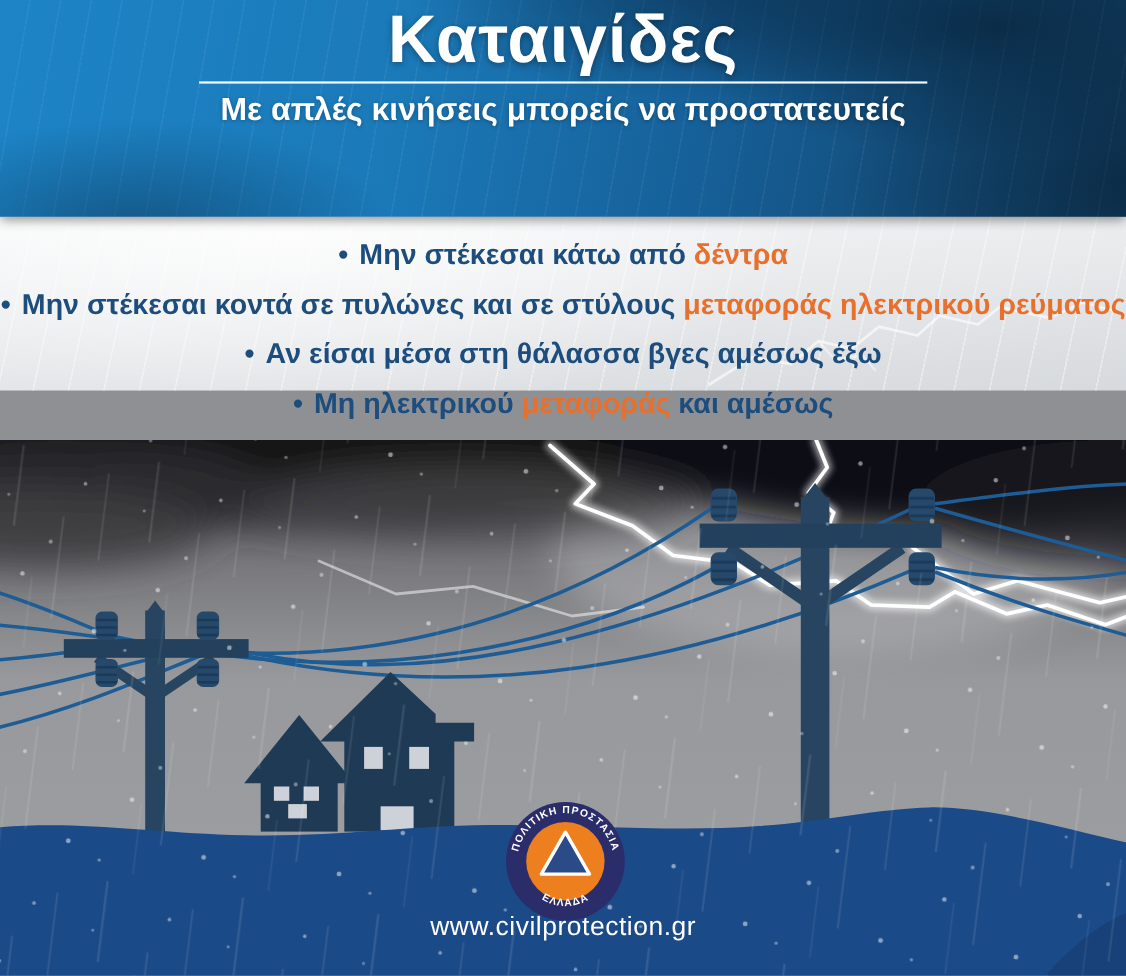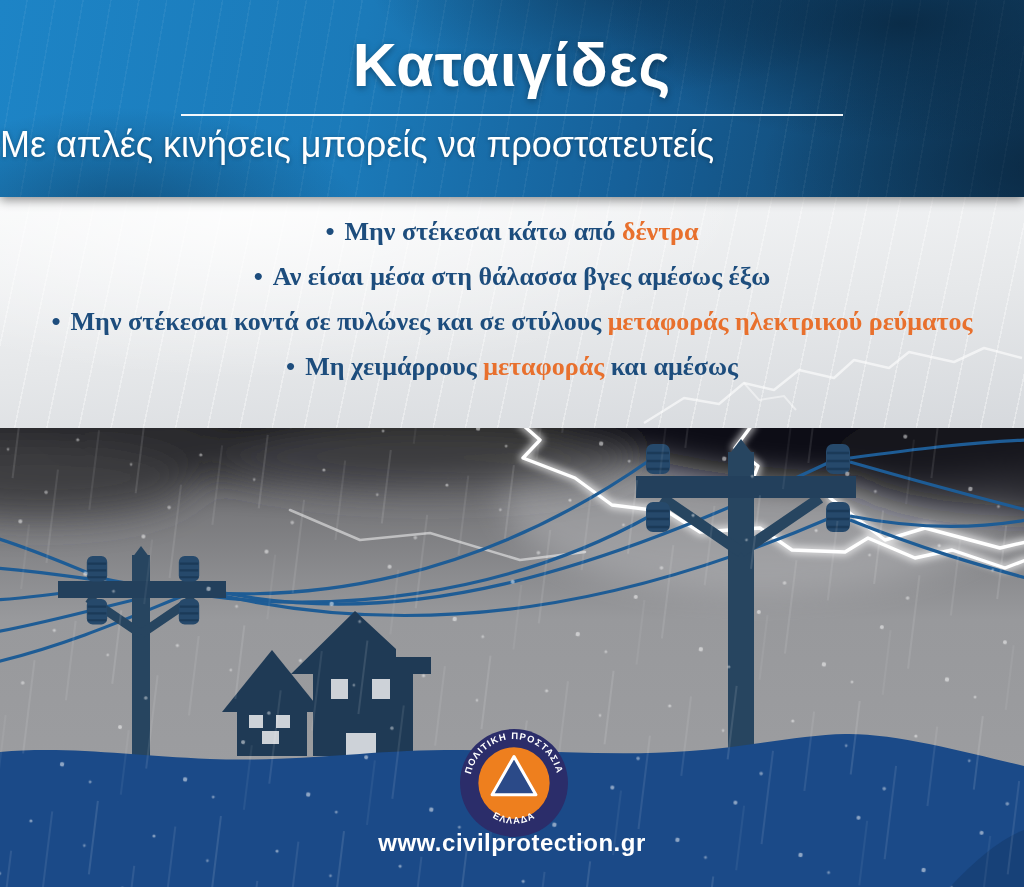--- a/index.html
+++ b/index.html
@@ -14,78 +14,77 @@
     background:
       radial-gradient(ellipse 420px 170px at 88% 12%, rgba(6,28,48,.65), transparent 70%),
       radial-gradient(ellipse 380px 160px at 62% -10%, rgba(8,32,55,.55), transparent 70%),
       radial-gradient(ellipse 420px 200px at 103% 85%, rgba(6,28,48,.6), transparent 70%),
       radial-gradient(ellipse 340px 150px at 12% 108%, rgba(8,34,60,.45), transparent 70%),
       repeating-linear-gradient(100deg, transparent 0 26px, rgba(255,255,255,.05) 26px 27.5px),
       linear-gradient(100deg,#1d84c6 0%,#1b7ab9 35%,#166099 62%,#134a75 85%,#123f63 100%);
     box-shadow:0 3px 10px rgba(0,0,0,.45);
   }
   .header h1{
-    margin:18px;padding-top:16px;text-align:center;
+    margin:0;padding-top:4px;text-align:center;
     font-size:61px;font-weight:bold;color:#fff;line-height:1.02;
     text-shadow:0 2px 7px rgba(0,0,0,.35);letter-spacing:1px;
   }
   .title-rule{width:662px;height:2px;background:rgba(255,255,255,.95);margin:8px auto 0;}
   .subtitle{
-    margin-top:8px;text-align:left;font-size:36px;font-weight:normal;color:#fff;
+    margin-top:8px;text-align:center;font-size:29px;font-weight:bold;color:#fff;
     text-shadow:0 1px 4px rgba(0,0,0,.3);
   }
   
   .tips-band{
-    position:absolute;top:197px;left:0;width:1024px;height:231px;z-index:2;
+    position:absolute;top:197px;left:0;width:1024px;height:158px;z-index:2;
     background:
       repeating-linear-gradient(102deg, transparent 0 30px, rgba(255,255,255,.35) 30px 31.5px),
       radial-gradient(ellipse 700px 260px at 25% 0%, rgba(255,255,255,.85), transparent 70%),
       linear-gradient(175deg,#f7f8f9 0%,#e6e8ea 55%,#d6d9dd 100%);
-    font-family: Liberation Serif, serif;
   }
   .tips-band svg.watermark{position:absolute;right:0;bottom:0;}
   ul.tips{margin:0;padding:12px 0 0;list-style:none;position:relative;z-index:1;}
   ul.tips li{
     height:45px;line-height:45px;text-align:center;
     font-size:26px;font-weight:bold;color:#1d4d7d;white-space:nowrap;
   }
   ul.tips .dot{margin-right:10px;}
   ul.tips .hl{color:#e8702d;}
   
   .scene-svg{position:absolute;top:400px;left:0;z-index:1;display:block;}
   
   .logo-svg{position:absolute;top:727px;left:458px;z-index:4;display:block;}
   .arc-text{font-family:"Liberation Sans",sans-serif;font-size:9.2px;font-weight:bold;
     fill:#ffffff;letter-spacing:1.1px;}
   .site-url{
     position:absolute;top:829px;left:0;width:1024px;z-index:4;text-align:center;
-    font-size:24px;font-weight:bold;color:#ffffff;letter-spacing:.5px;
+    font-size:24px;font-weight:normal;color:#ffffff;letter-spacing:.5px;
   }
 </style>
 </head>
 <body>
 
 <div class="poster">
 
   <div class="header">
     <h1>Καταιγίδες</h1>
     <div class="title-rule"></div>
     <div class="subtitle">Με απλές κινήσεις μπορείς να προστατευτείς</div>
   </div>
 
   <div class="tips-band">
     <svg class="watermark" width="400" height="90" viewBox="0 0 400 90">
       <polyline points="20,85 60,60 95,66 120,45 150,52 175,32 210,40 230,22 265,30 285,14 330,24 360,10 398,20" fill="none" stroke="rgba(255,255,255,.6)" stroke-width="2.5" stroke-linejoin="round"></polyline>
       <polyline points="120,45 135,62 160,58 172,72" fill="none" stroke="rgba(255,255,255,.45)" stroke-width="2"></polyline>
     </svg>
     <ul class="tips">
       <li><span class="dot">•</span><span>Μην στέκεσαι κάτω από </span><span class="hl">δέντρα</span><span></span></li>
+      <li><span class="dot">•</span><span>Μην στέκεσαι κοντά σε πυλώνες και σε στύλους </span><span class="hl">μεταφοράς ηλεκτρικού ρεύματος</span><span></span></li>
       <li><span class="dot">•</span><span>Αν είσαι μέσα στη θάλασσα βγες αμέσως έξω</span><span class="hl"></span><span></span></li>
-      <li><span class="dot">•</span><span>Μην στέκεσαι κοντά σε πυλώνες και σε στύλους </span><span class="hl">μεταφοράς ηλεκτρικού ρεύματος</span><span></span></li>
-      <li><span class="dot">•</span><span>Μη χειμάρρους </span><span class="hl">μεταφοράς</span><span> και αμέσως</span></li>
+      <li><span class="dot">•</span><span>Μη ηλεκτρικού </span><span class="hl">μεταφοράς</span><span> και αμέσως</span></li>
     </ul>
   </div>
 
   <svg class="scene-svg" width="1024" height="487" viewBox="0 0 1024 487">
     <defs>
       <linearGradient id="skyGrad" x1="0" y1="0" x2="0" y2="1">
         <stop offset="0" stop-color="#4a4a4c"></stop>
         <stop offset=".18" stop-color="#717174"></stop>
         <stop offset=".45" stop-color="#98999c"></stop>
         <stop offset=".78" stop-color="#9c9da0"></stop>

